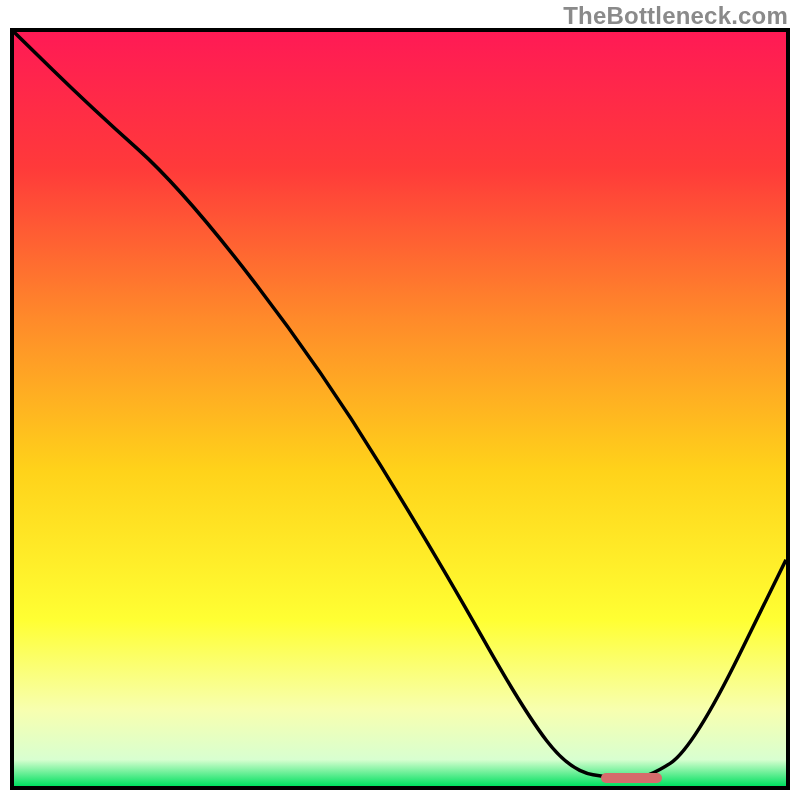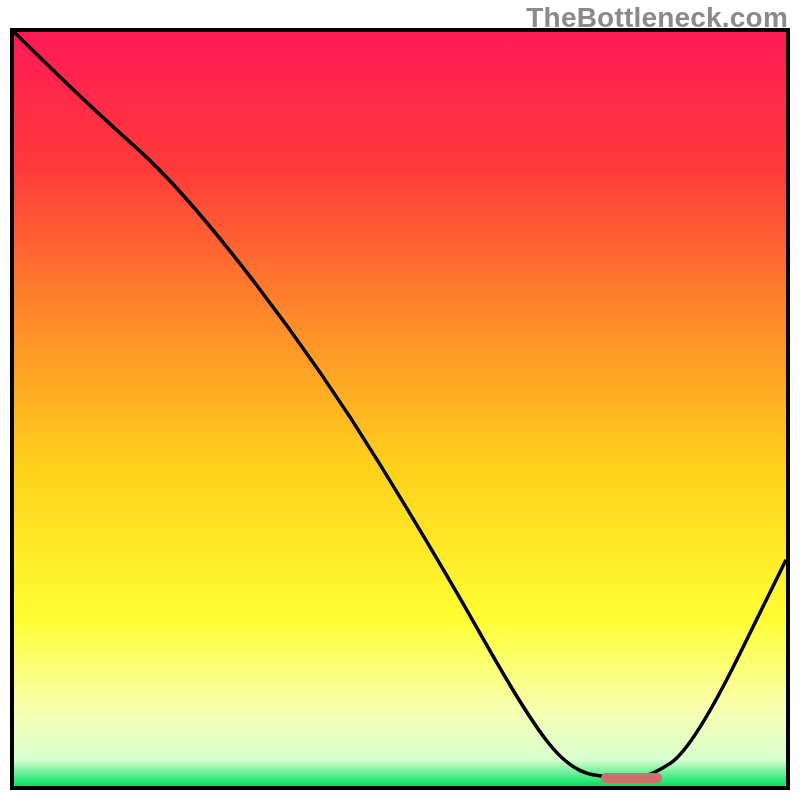--- a/index.html
+++ b/index.html
@@ -13,21 +13,21 @@
   .wrap {
     position: relative;
     width: 800px;
     height: 800px;
   }
   .attribution {
     position: absolute;
     top: 2px;
     right: 12px;
     color: #8a8a8a;
-    font-size: 28px;
+    font-size: 24px;
     font-weight: 600;
     letter-spacing: 0.2px;
   }
   .frame {
     position: absolute;
     left: 10px;
     top: 28px;
     width: 780px;
     height: 762px;
     border: 4px solid #000;

